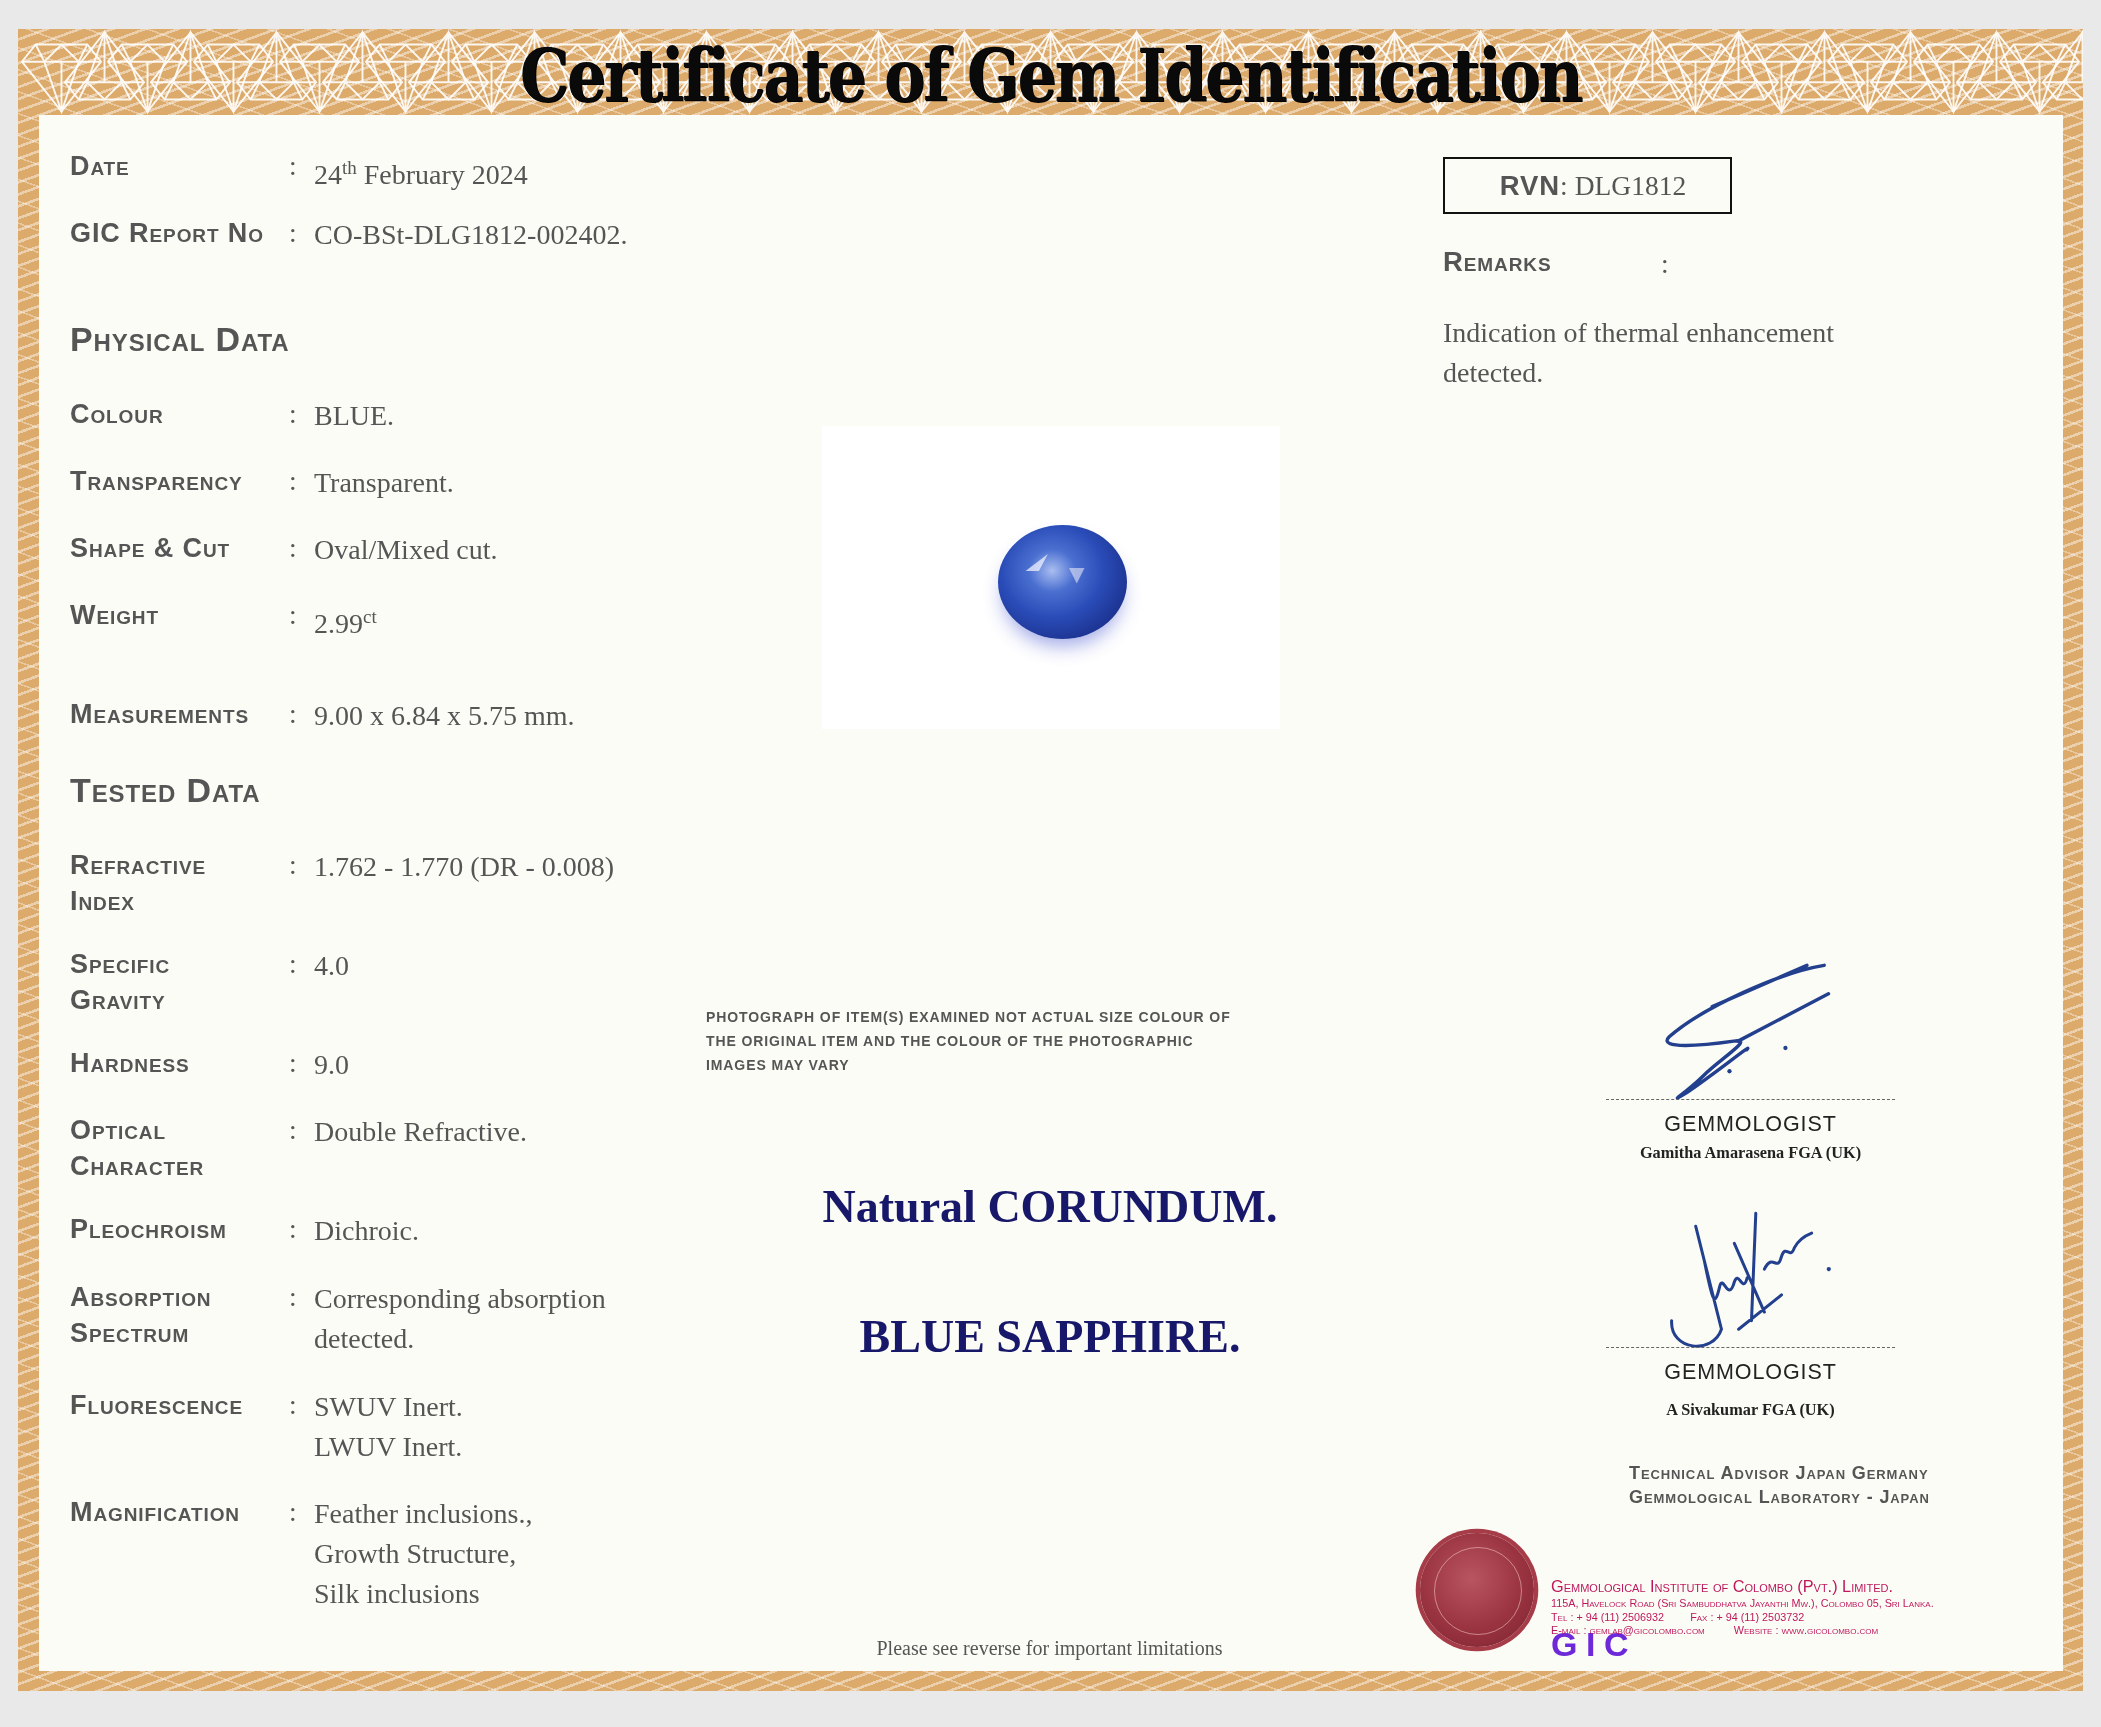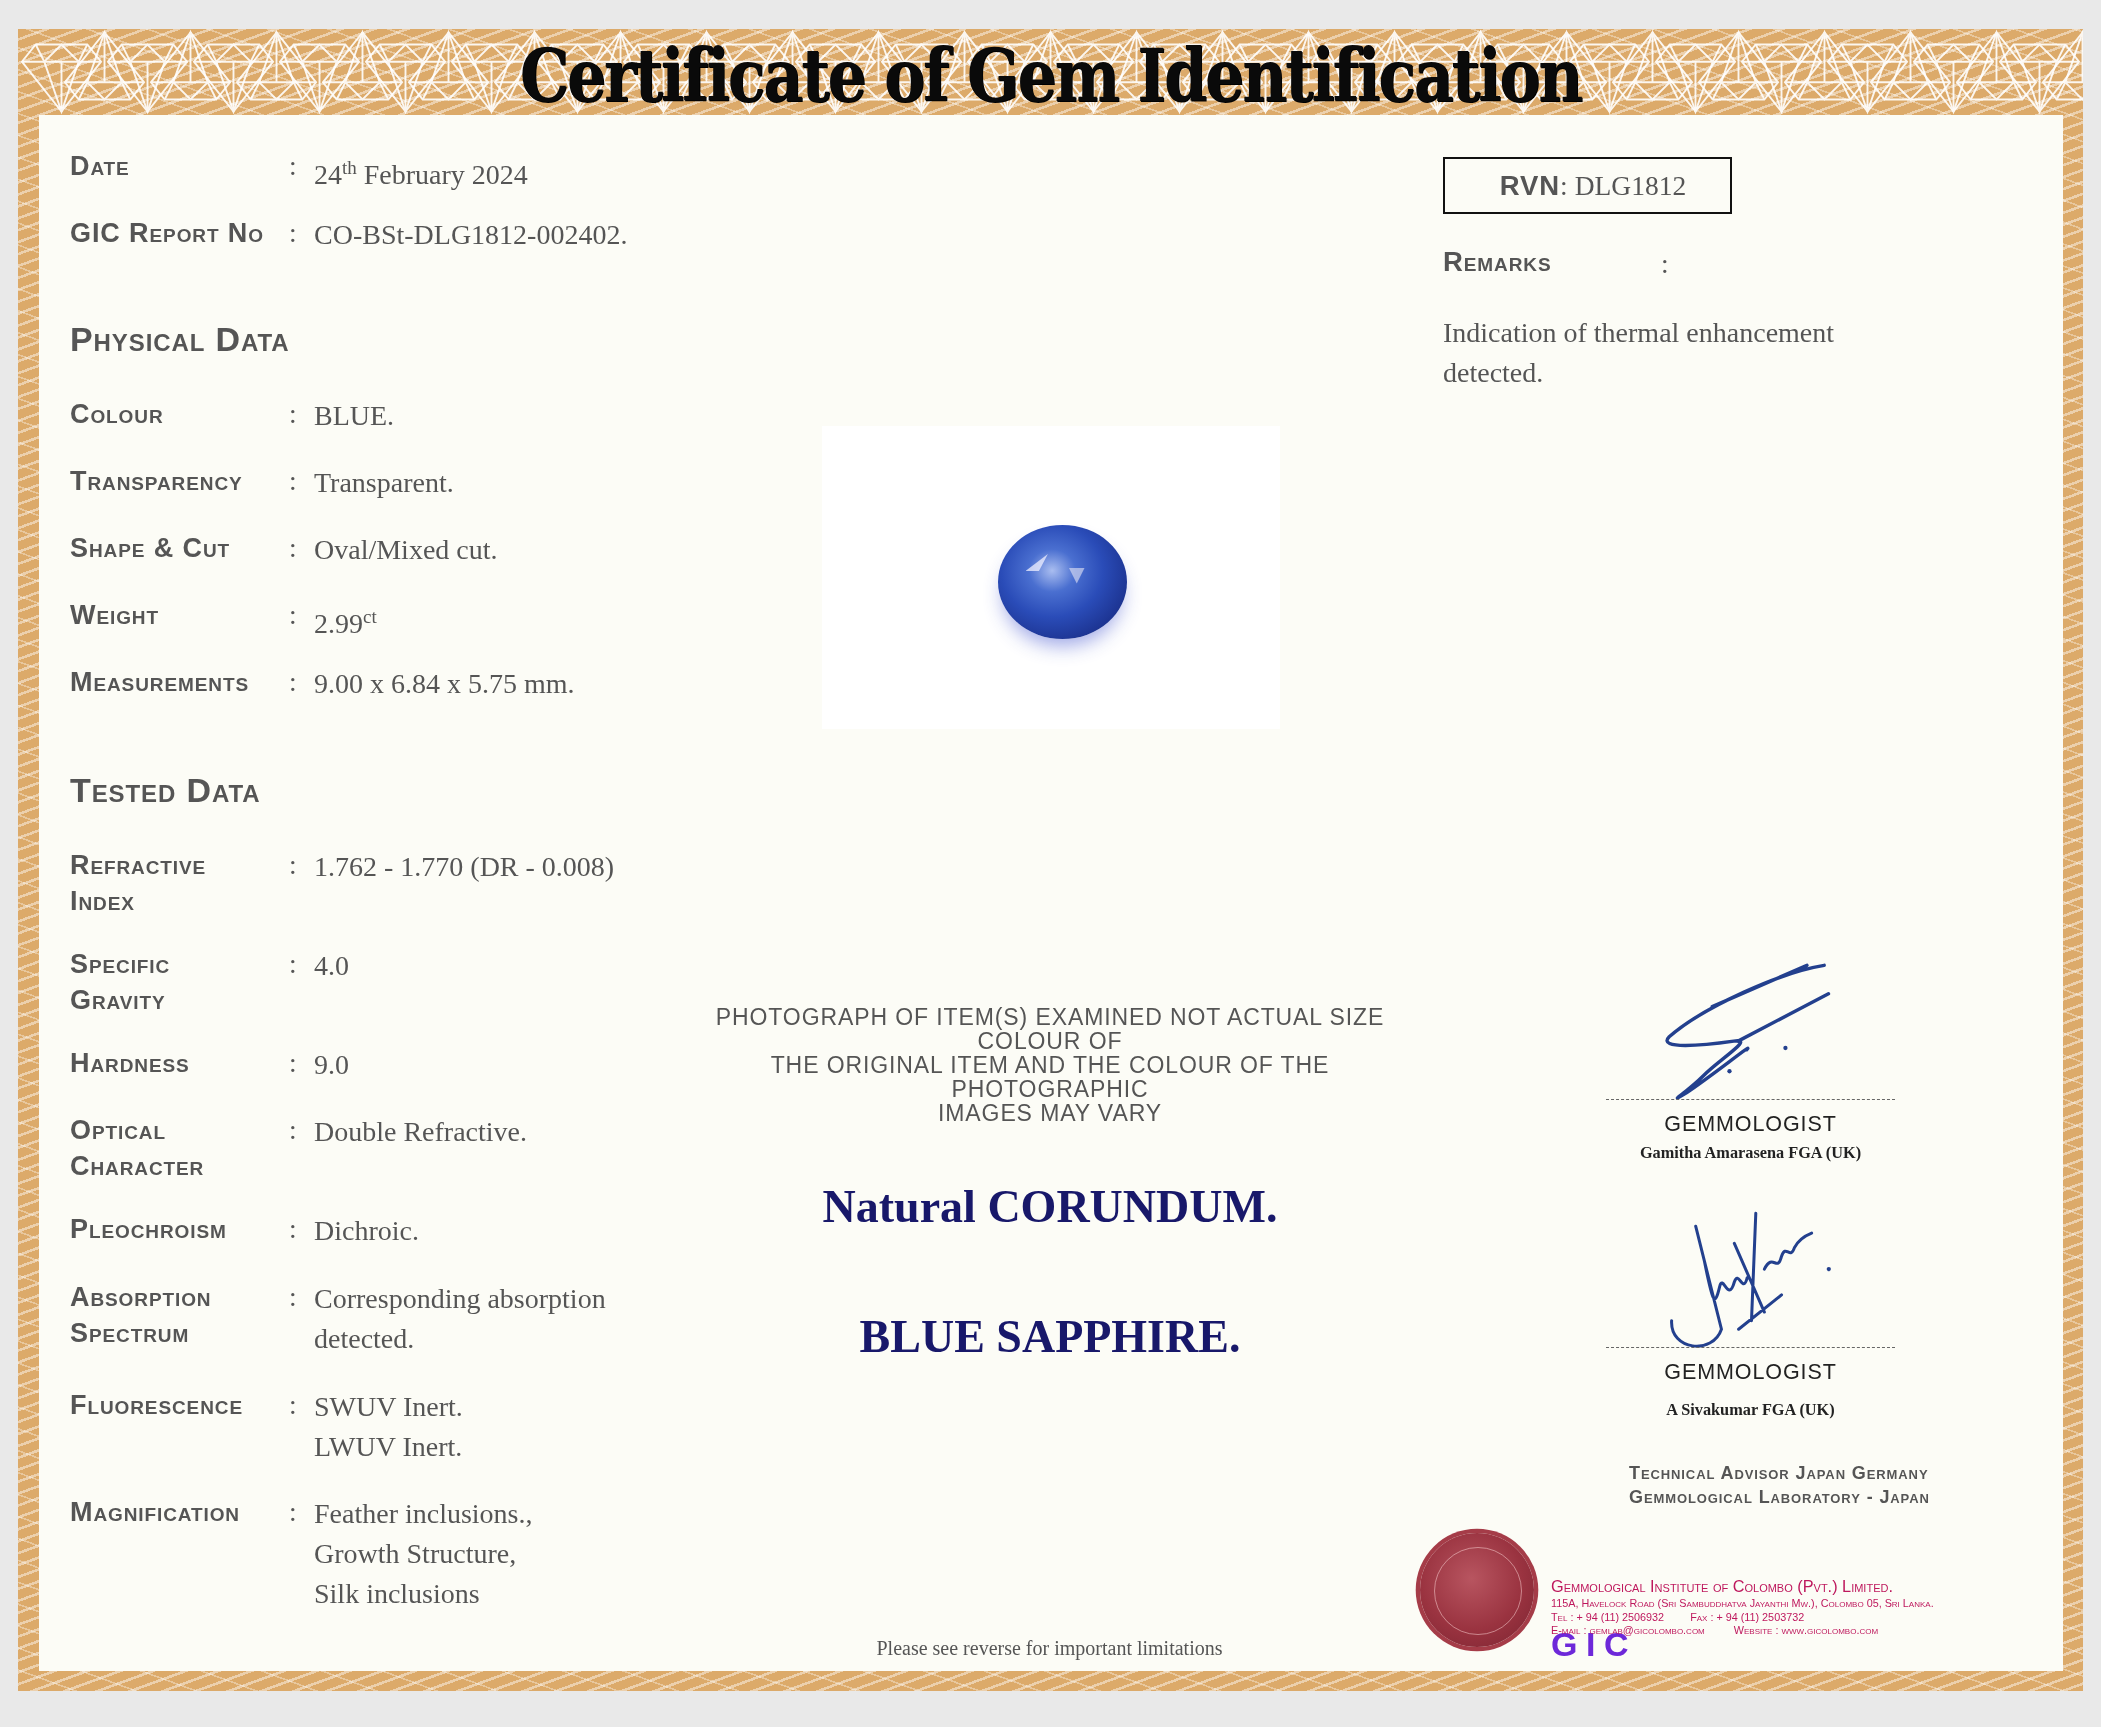--- a/index.html
+++ b/index.html
@@ -23,21 +23,21 @@
   .lbl{position:absolute;left:0;top:0;font-size:27px;line-height:36px;width:224px;}
   .colon{position:absolute;left:219px;top:1.7px;font-size:27.5px;}
   .val{position:absolute;left:244px;top:0;font-size:28px;line-height:40px;white-space:nowrap;}
   .section{position:absolute;left:70px;font-size:34px;}
   .photo{position:absolute;left:822px;top:426px;width:458px;height:303px;background:#fff;}
   .gem{position:absolute;left:998px;top:525px;width:129px;height:114px;border-radius:50%;
     background:radial-gradient(ellipse at 42% 40%, #a9bdf0 0%, #4a6fd0 22%, #2a4cb8 48%, #1a2f8a 80%, #16267a 100%);
     box-shadow:0 12px 19px -5.2px rgba(40,60,200,.45);}
   .gem:before{content:"";position:absolute;left:27.5px;top:29px;width:22.4px;height:17px;background:rgba(240,240,255,.75);clip-path:polygon(0 100%,100% 0,60% 100%);}
   .gem:after{content:"";position:absolute;left:71px;top:43px;width:15.5px;height:15.5px;background:rgba(230,230,245,.6);clip-path:polygon(0 0,100% 0,50% 100%);}
-  .disclaimer{position:absolute;left:706px;top:1005px;width:688px;text-align:center;font-size:23px;line-height:24px;font-weight:normal;color:#555;}
+  .disclaimer{position:absolute;left:706px;top:1005px;width:688px;font-size:14px;line-height:24px;font-weight:bold;color:#555;}
   .ident{position:absolute;left:706px;width:688px;text-align:center;color:#18186a;font-family:"Liberation Serif",serif;font-weight:bold;}
   .rvn{position:absolute;left:1443px;top:157px;width:274px;height:53px;border:2.6px solid #111;text-align:center;line-height:53px;font-size:27.5px;padding-left:11px;}
   .sig-line{position:absolute;left:1606px;width:289px;border-top:1.7px dashed #666;}
   .sig-title{position:absolute;left:1606px;width:289px;text-align:center;font-family:"Liberation Sans",sans-serif;font-size:21.5px;color:#222;letter-spacing:0.9px;}
   .sig-name{position:absolute;left:1606px;width:289px;text-align:center;font-family:"Liberation Serif",serif;font-weight:bold;font-size:16.3px;color:#222;}
   .advisor{position:absolute;left:1629px;top:1461px;font-size:18px;line-height:24px;}
   .footer-note{position:absolute;left:688px;top:1637px;width:723px;text-align:center;font-size:20px;}
   .seal{position:absolute;left:1420px;top:1533px;width:114px;height:114px;border-radius:50%;
     background:radial-gradient(circle at 45% 40%, #b85560 0%, #9a3340 55%, #7a2330 100%);box-shadow:0 0 0 4.3px #a53c48;}
   .seal-inner{position:absolute;left:13.8px;top:13.8px;width:86px;height:86px;border-radius:50%;border:1.7px solid rgba(255,220,220,.5);}
@@ -150,21 +150,21 @@
 <div class="row" style="top:530px;height:43px">
   <span class="lbl smallcaps">Shape &amp; Cut</span>
   <span class="colon serif">:</span>
   <span class="val serif">Oval/Mixed cut.</span>
 </div>
 <div class="row" style="top:597px;height:43px">
   <span class="lbl smallcaps">Weight</span>
   <span class="colon serif">:</span>
   <span class="val serif"><span>2.99</span><sup style="font-size:19px">ct</sup></span>
 </div>
-<div class="row" style="top:664px;height:43px">
+<div class="row" style="top:696px;height:43px">
   <span class="lbl smallcaps" style="width:258px">Measurements</span>
   <span class="colon serif">:</span>
   <span class="val serif">9.00 x 6.84 x 5.75 mm.</span>
 </div>
 
 <div class="section smallcaps" style="top:771px">Tested Data</div>
 
 <div class="row" style="top:847px;height:77px">
   <span class="lbl smallcaps"><span>Refractive</span><br><span>Index</span></span>
   <span class="colon serif">:</span>

